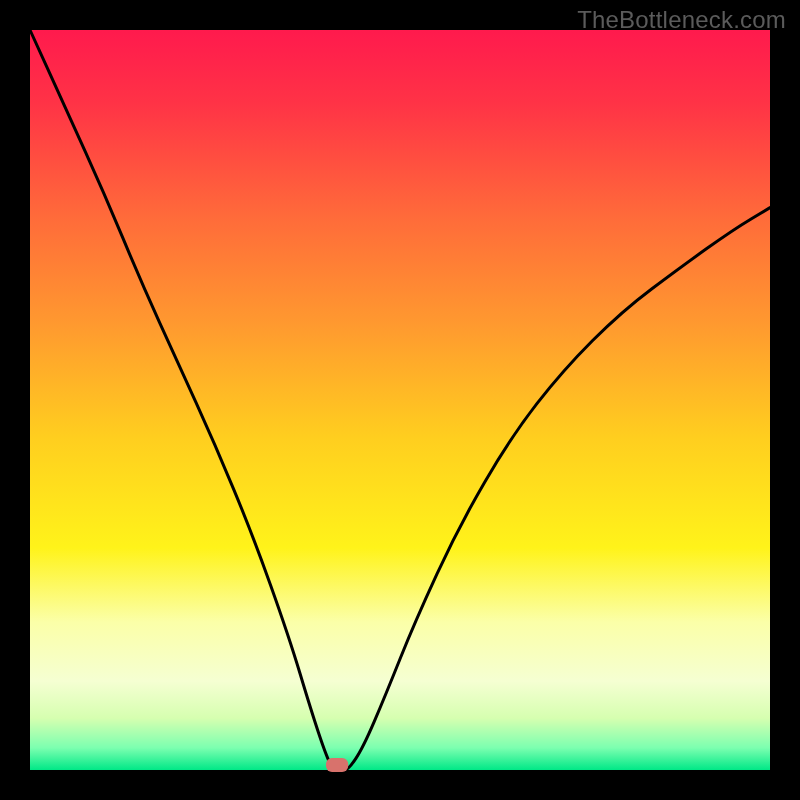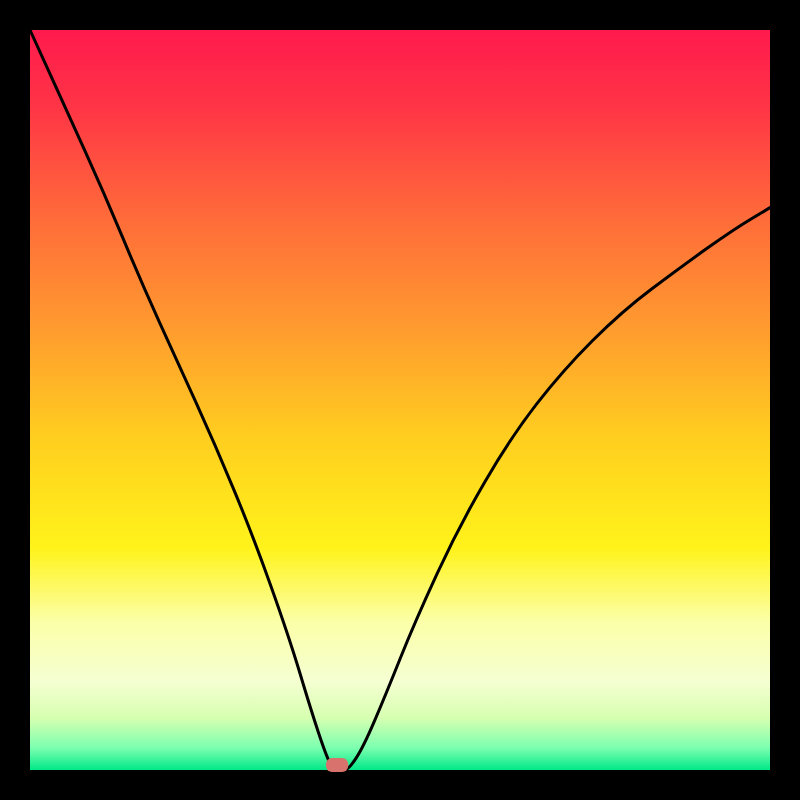--- a/index.html
+++ b/index.html
@@ -31,20 +31,21 @@
   svg {
     position: absolute;
     left: 0;
     top: 0;
   }
 </style>
 </head>
 <body>
 
 <div class="frame">
+  <div class="watermark">TheBottleneck.com</div>
 
   <svg id="chart-svg" width="800" height="800" viewBox="0 0 800 800">
     <defs>
       <linearGradient id="bg-grad" x1="0" y1="0" x2="0" y2="1">
           <stop offset="0%" stop-color="#ff1a4d"></stop>
           <stop offset="10%" stop-color="#ff3346"></stop>
           <stop offset="25%" stop-color="#ff6a3a"></stop>
           <stop offset="40%" stop-color="#ff9a2f"></stop>
           <stop offset="55.00000000000001%" stop-color="#ffce1f"></stop>
           <stop offset="70%" stop-color="#fff31a"></stop>

